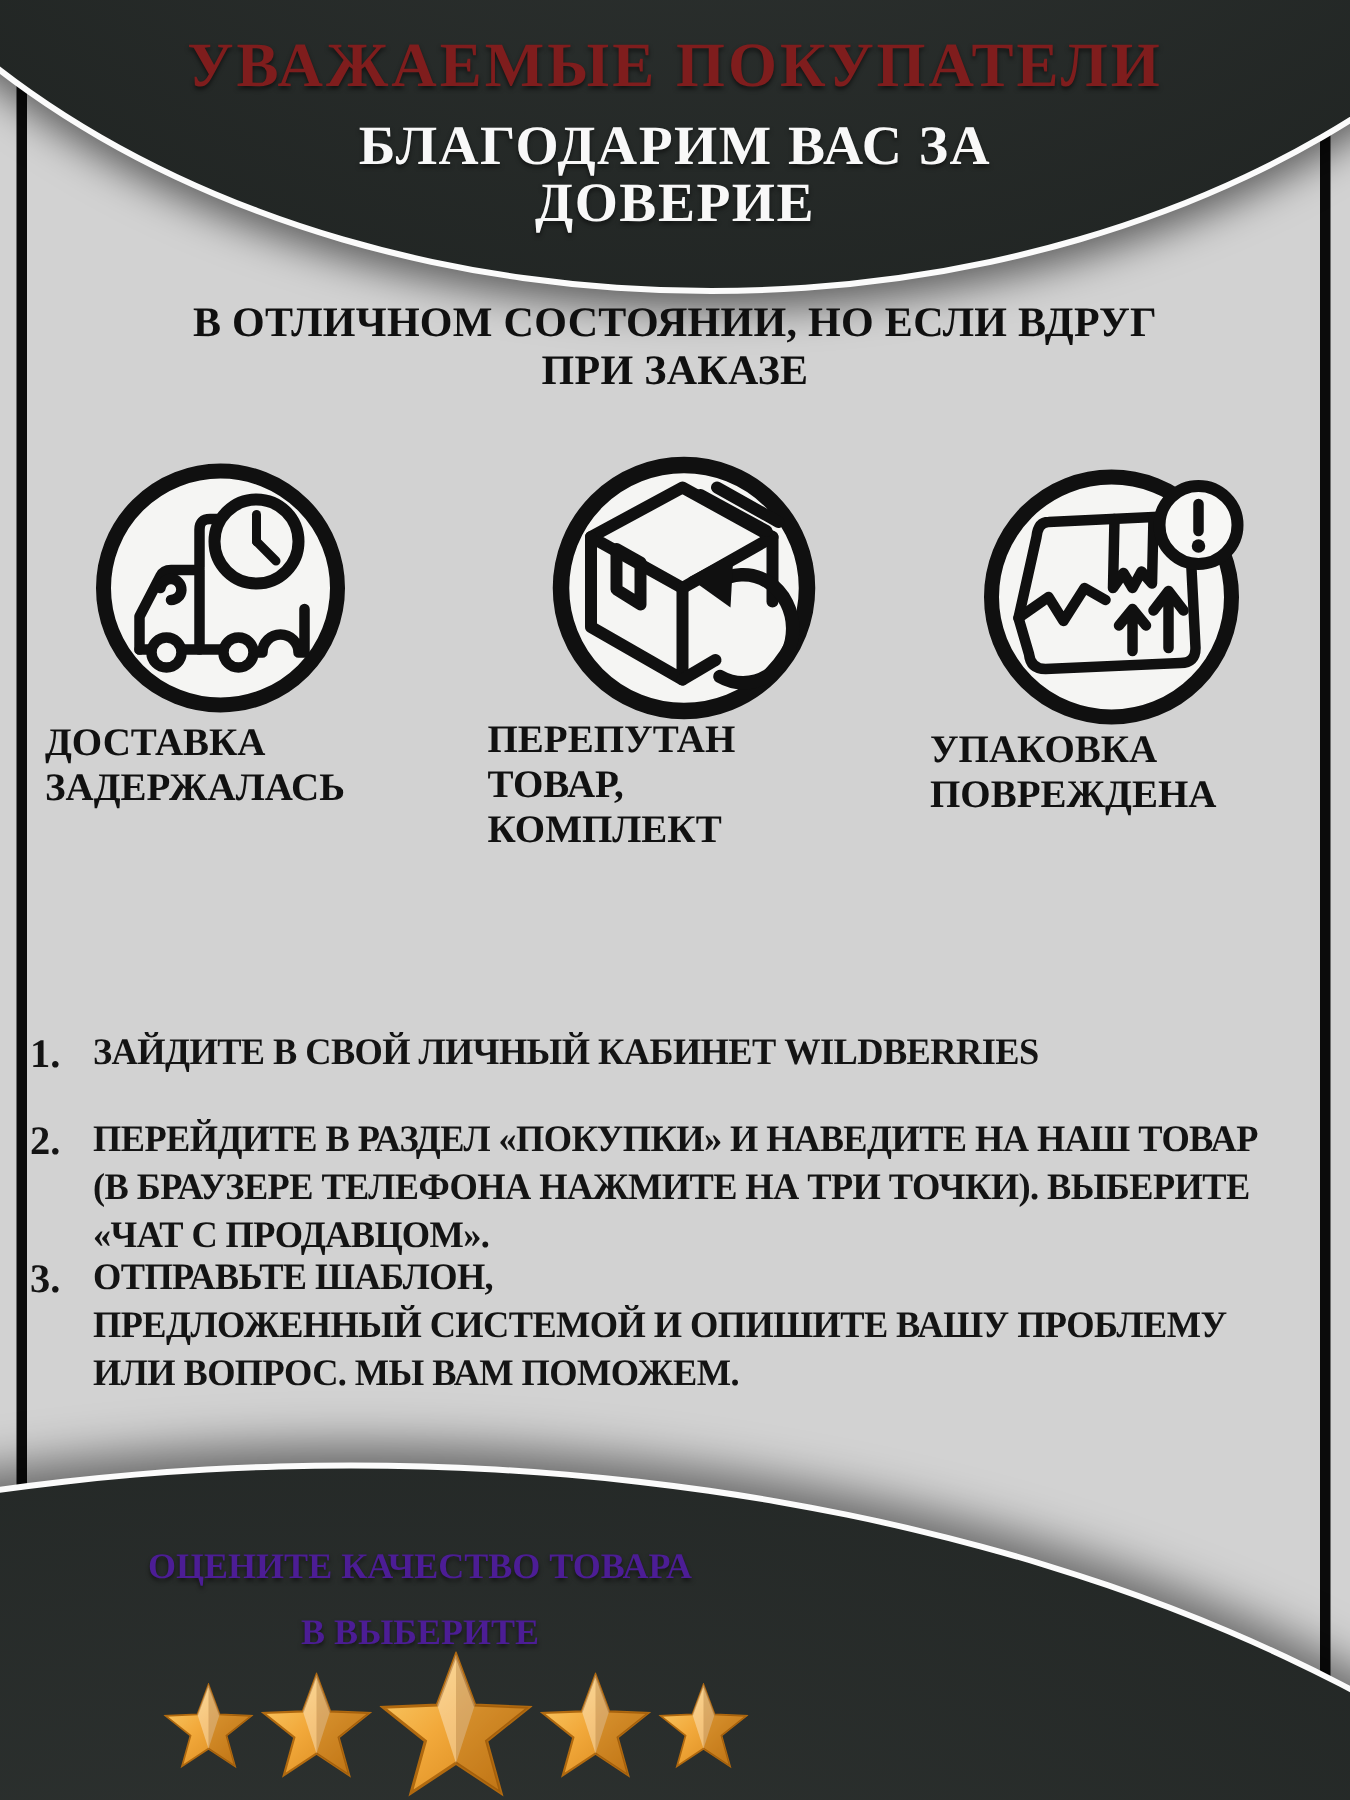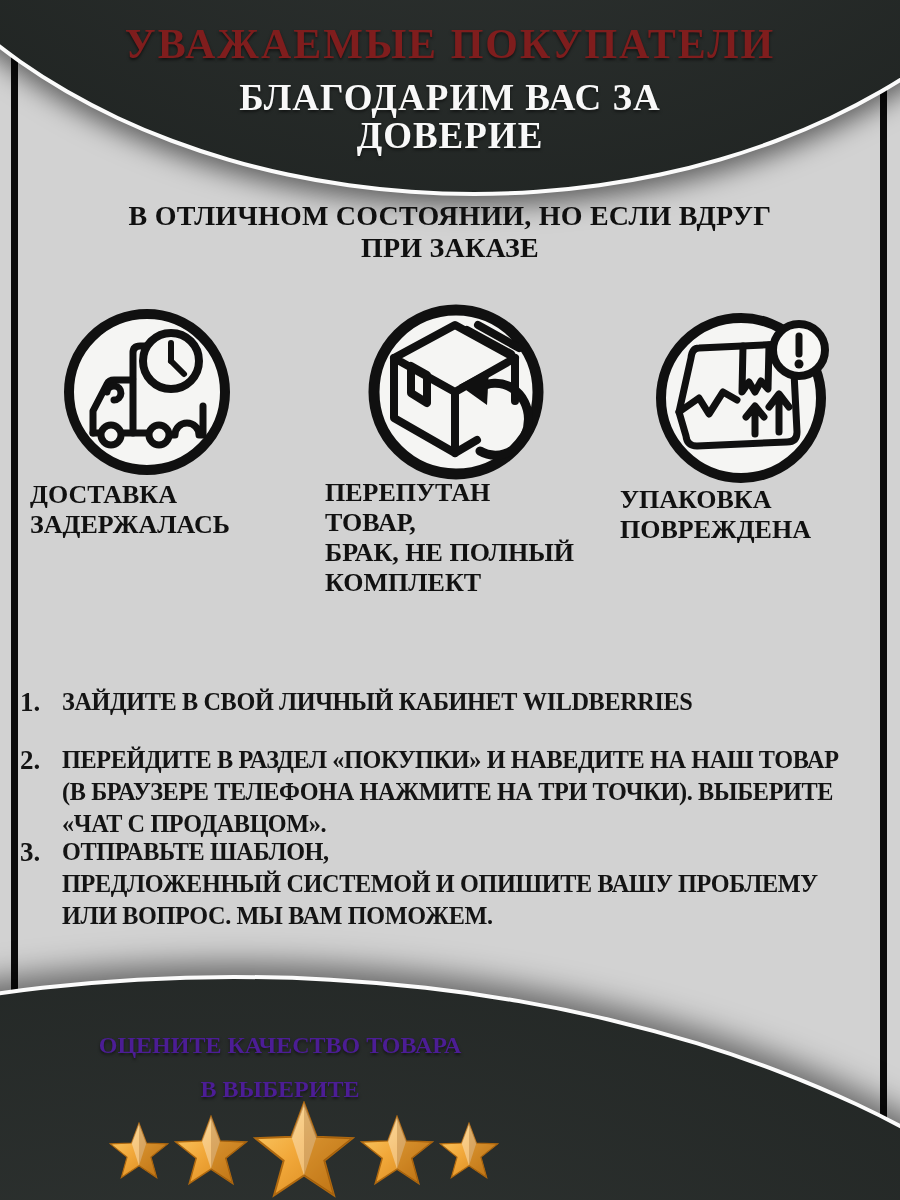--- a/index.html
+++ b/index.html
@@ -146,21 +146,20 @@
     </g>
     <circle cx="148" cy="58" r="4.5" fill="#101010"></circle>
   </svg>
 
   <div id="label-1" class="icon-label">
     <div>ДОСТАВКА</div>
     <div>ЗАДЕРЖАЛАСЬ</div>
   </div>
   <div id="label-2" class="icon-label">
     <div>ПЕРЕПУТАН ТОВАР,</div>
-    <div>БРАК, НЕ ПОЛНЫЙ</div>
     <div>КОМПЛЕКТ</div>
   </div>
   <div id="label-3" class="icon-label">
     <div>УПАКОВКА</div>
     <div>ПОВРЕЖДЕНА</div>
   </div>
 
 
   <div id="step-1" class="step">
     <div class="num">1.</div>

